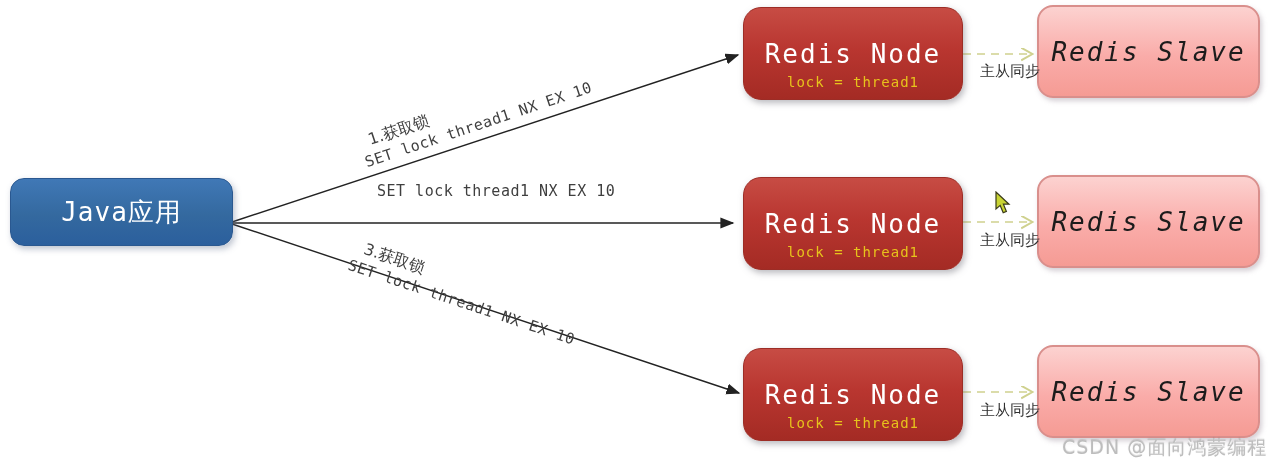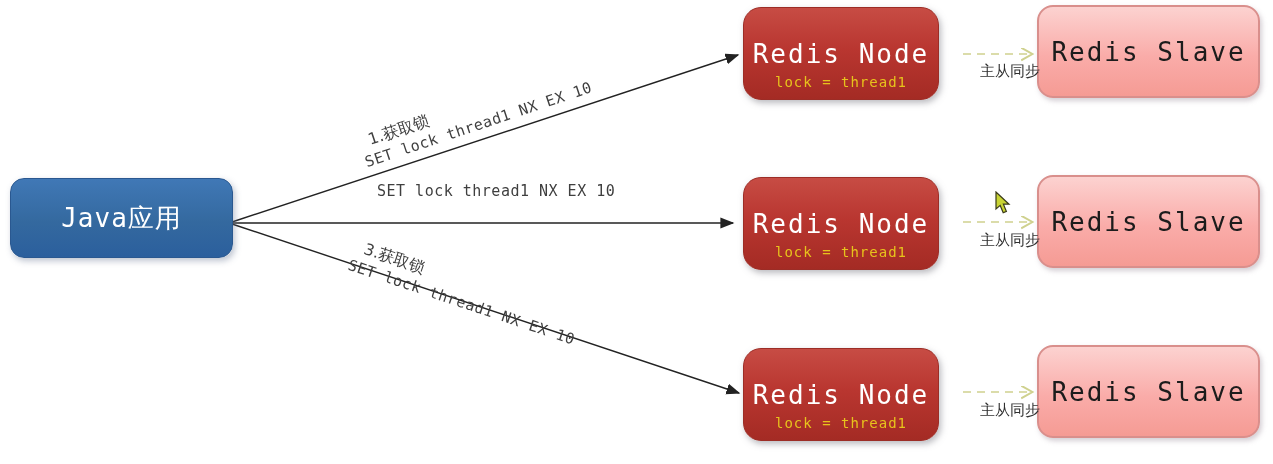--- a/index.html
+++ b/index.html
@@ -10,33 +10,33 @@
     overflow:hidden;
     font-family:"DejaVu Sans", sans-serif;
   }
   .box{
     position:absolute;
     display:flex;flex-direction:column;align-items:center;justify-content:center;
     box-sizing:border-box;
   }
   
   .java-box{
-    left:10px;top:178px;width:223px;height:80px;
+    left:10px;top:178px;width:223px;height:68px;
     border-radius:14px;
     background:linear-gradient(180deg,#4078b6 0%,#34699f 55%,#2b5f9d 100%);
     border:1px solid #2a5890;
     box-shadow:2px 3px 6px rgba(110,125,150,.45);
   }
   .java-box .title{
     color:#fff;font-family:"DejaVu Sans Mono","DejaVu Sans",monospace;
     font-size:26px;letter-spacing:1px;
   }
   
   .redis-node{
-    left:743px;width:196px;height:93px;
+    left:743px;width:220px;height:93px;
     border-radius:18px;
     background:linear-gradient(180deg,#c74c44 0%,#b93630 45%,#a42b24 100%);
     border:1px solid #9c2d26;
     box-shadow:2px 3px 6px rgba(120,120,130,.5);
     gap:5px;padding-top:21px;
   }
   .redis-node .title{
     color:#ffffff;font-family:"DejaVu Sans Mono",monospace;
     font-size:26px;letter-spacing:2px;white-space:nowrap;
   }
@@ -44,20 +44,21 @@
     color:#e7c31c;font-family:"DejaVu Sans Mono",monospace;
     font-size:14px;letter-spacing:1px;white-space:nowrap;text-align:right;
   }
   
   .redis-slave{
     left:1037px;width:223px;height:93px;
     border-radius:16px;
     background:linear-gradient(180deg,#fcd2d0 0%,#faaca9 55%,#f59b94 100%);
     border:2px solid #d98f8c;
     box-shadow:2px 3px 5px rgba(150,135,150,.4);
+    font-style:italic;
   }
   .redis-slave .title{
     color:#1c1c1c;font-family:"DejaVu Sans Mono",monospace;
     font-size:26px;letter-spacing:2px;white-space:nowrap;
   }
   
   .lbl{
     position:absolute;color:#3f3f3f;white-space:nowrap;
     transform-origin:0 0;
   }
@@ -152,14 +153,15 @@
   </div>
 
   <span class="sync-label sync-1">主从同步</span>
   <span class="sync-label sync-2">主从同步</span>
   <span class="sync-label sync-3">主从同步</span>
 
   <svg class="cursor" width="18" height="25" viewBox="0 0 18 25">
     <path d="M2,1 L2,18 L6.2,14.4 L9.2,21.8 L12.4,20.4 L9.4,13.2 L15,13.2 Z" fill="#c9d434" stroke="#3a3a1a" stroke-width="1.2"></path>
   </svg>
 
+  <span class="watermark">CSDN @面向鸿蒙编程</span>
 
 </div>
 
 </body></html>

